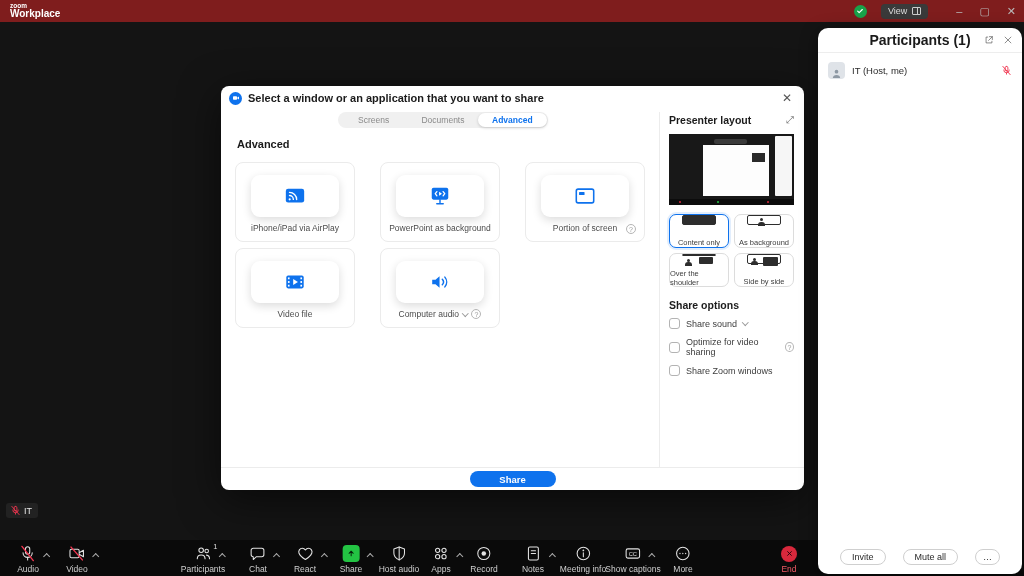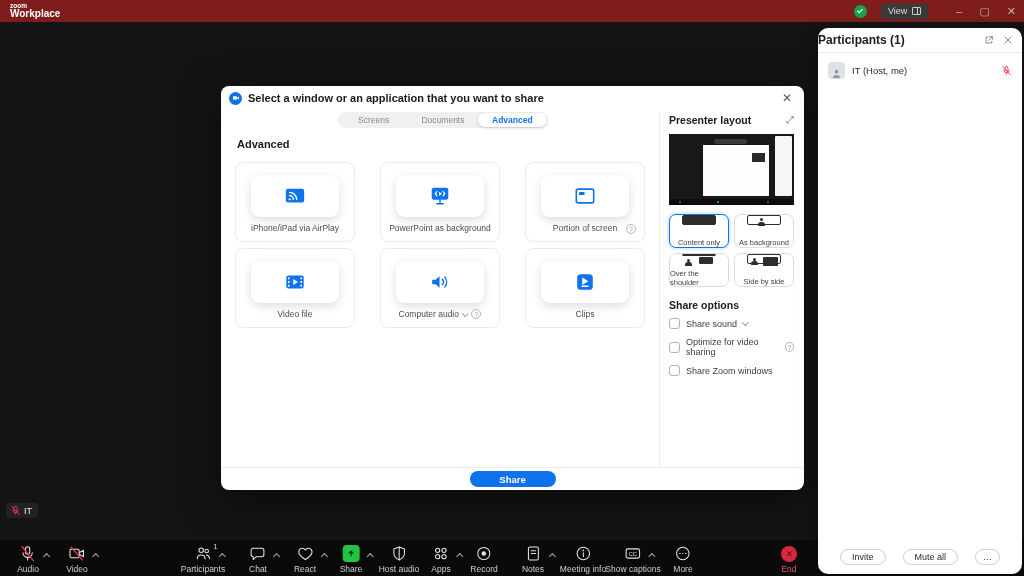--- a/index.html
+++ b/index.html
@@ -104,21 +104,21 @@
 
   .dlg-footer { position:absolute; left:0; bottom:0; width:100%; height:23px; border-top:1px solid #ececec;
     display:flex; align-items:center; justify-content:center; }
   .share-btn { width:86px; height:16px; background:#0E72ED; color:#fff; border:none; border-radius:8px;
     font-size:9.5px; font-weight:700; cursor:pointer; font-family:inherit; }
 
   
   .ppanel { position:absolute; left:818px; top:28px; width:204px; height:546px; background:#fff; border-radius:10px;
     box-shadow:0 4px 18px rgba(0,0,0,.45); z-index:6; display:flex; flex-direction:column; }
   .pp-head { height:25px; border-bottom:1px solid #ededed; display:flex; align-items:center; position:relative; }
-  .pp-title { width:100%; text-align:left; font-size:12px; font-weight:700; color:#1b1b1b; }
+  .pp-title { width:100%; text-align:center; font-size:14px; font-weight:700; color:#1b1b1b; }
   .pp-icons { position:absolute; right:9px; display:flex; gap:9px; align-items:center; }
   .pp-icons svg { width:10px; height:10px; stroke:#555; fill:none; stroke-width:1.6; stroke-linecap:round; }
   .pp-row { display:flex; align-items:center; gap:7px; padding:9px 10px; font-size:9.5px; color:#2a2a2a; }
   .avatar { width:17px; height:17px; border-radius:4px; background:#dfe3e8; display:flex; align-items:end; justify-content:center; overflow:hidden; }
   .avatar svg { width:11px; height:11px; fill:#8e99a4; }
   .pp-mic { margin-left:auto; }
   .pp-body { flex:1; }
   .pp-foot { height:30px; display:flex; align-items:center; justify-content:center; gap:17px; padding-bottom:4px; }
   .pill-btn { border:1px solid #cfcfcf; background:#fff; border-radius:9px; height:16px; padding:0 11px;
     font-size:9px; color:#2a2a2a; cursor:pointer; font-family:inherit; }
@@ -251,32 +251,20 @@
             <path d="M14.5 9a4.4 4.4 0 0 1 0 6M17.3 6.7a8.2 8.2 0 0 1 0 10.6" stroke="#0E72ED" stroke-width="1.6" fill="none" stroke-linecap="round"></path>
             </svg>
         </div>
         <div class="tile-label">
           <span>Computer audio</span>
           <span class="dchev"></span>
           <span class="help">?</span>
         </div>
       </div>
 
-      <div class="tile">
-        <div class="tile-card">
-          <svg viewBox="0 0 24 24">
-              <rect x="3.5" y="3.5" width="17" height="17" rx="4" fill="#0E72ED"></rect>
-            <path d="M9 7.2l6.6 4-6.6 4z" fill="#fff"></path>
-            <path d="M8.8 16.6h6.6" stroke="#fff" stroke-width="1.5" stroke-linecap="round"></path>
-            </svg>
-        </div>
-        <div class="tile-label">
-          <span>Clips</span>
-        </div>
-      </div>
 
     </div>
   </div>
 
   <div class="vdiv"></div>
 
   <div class="right-pane">
     <div class="rp-head">
       <span class="rp-title">Presenter layout</span>
       <span class="expand">⤢</span>

